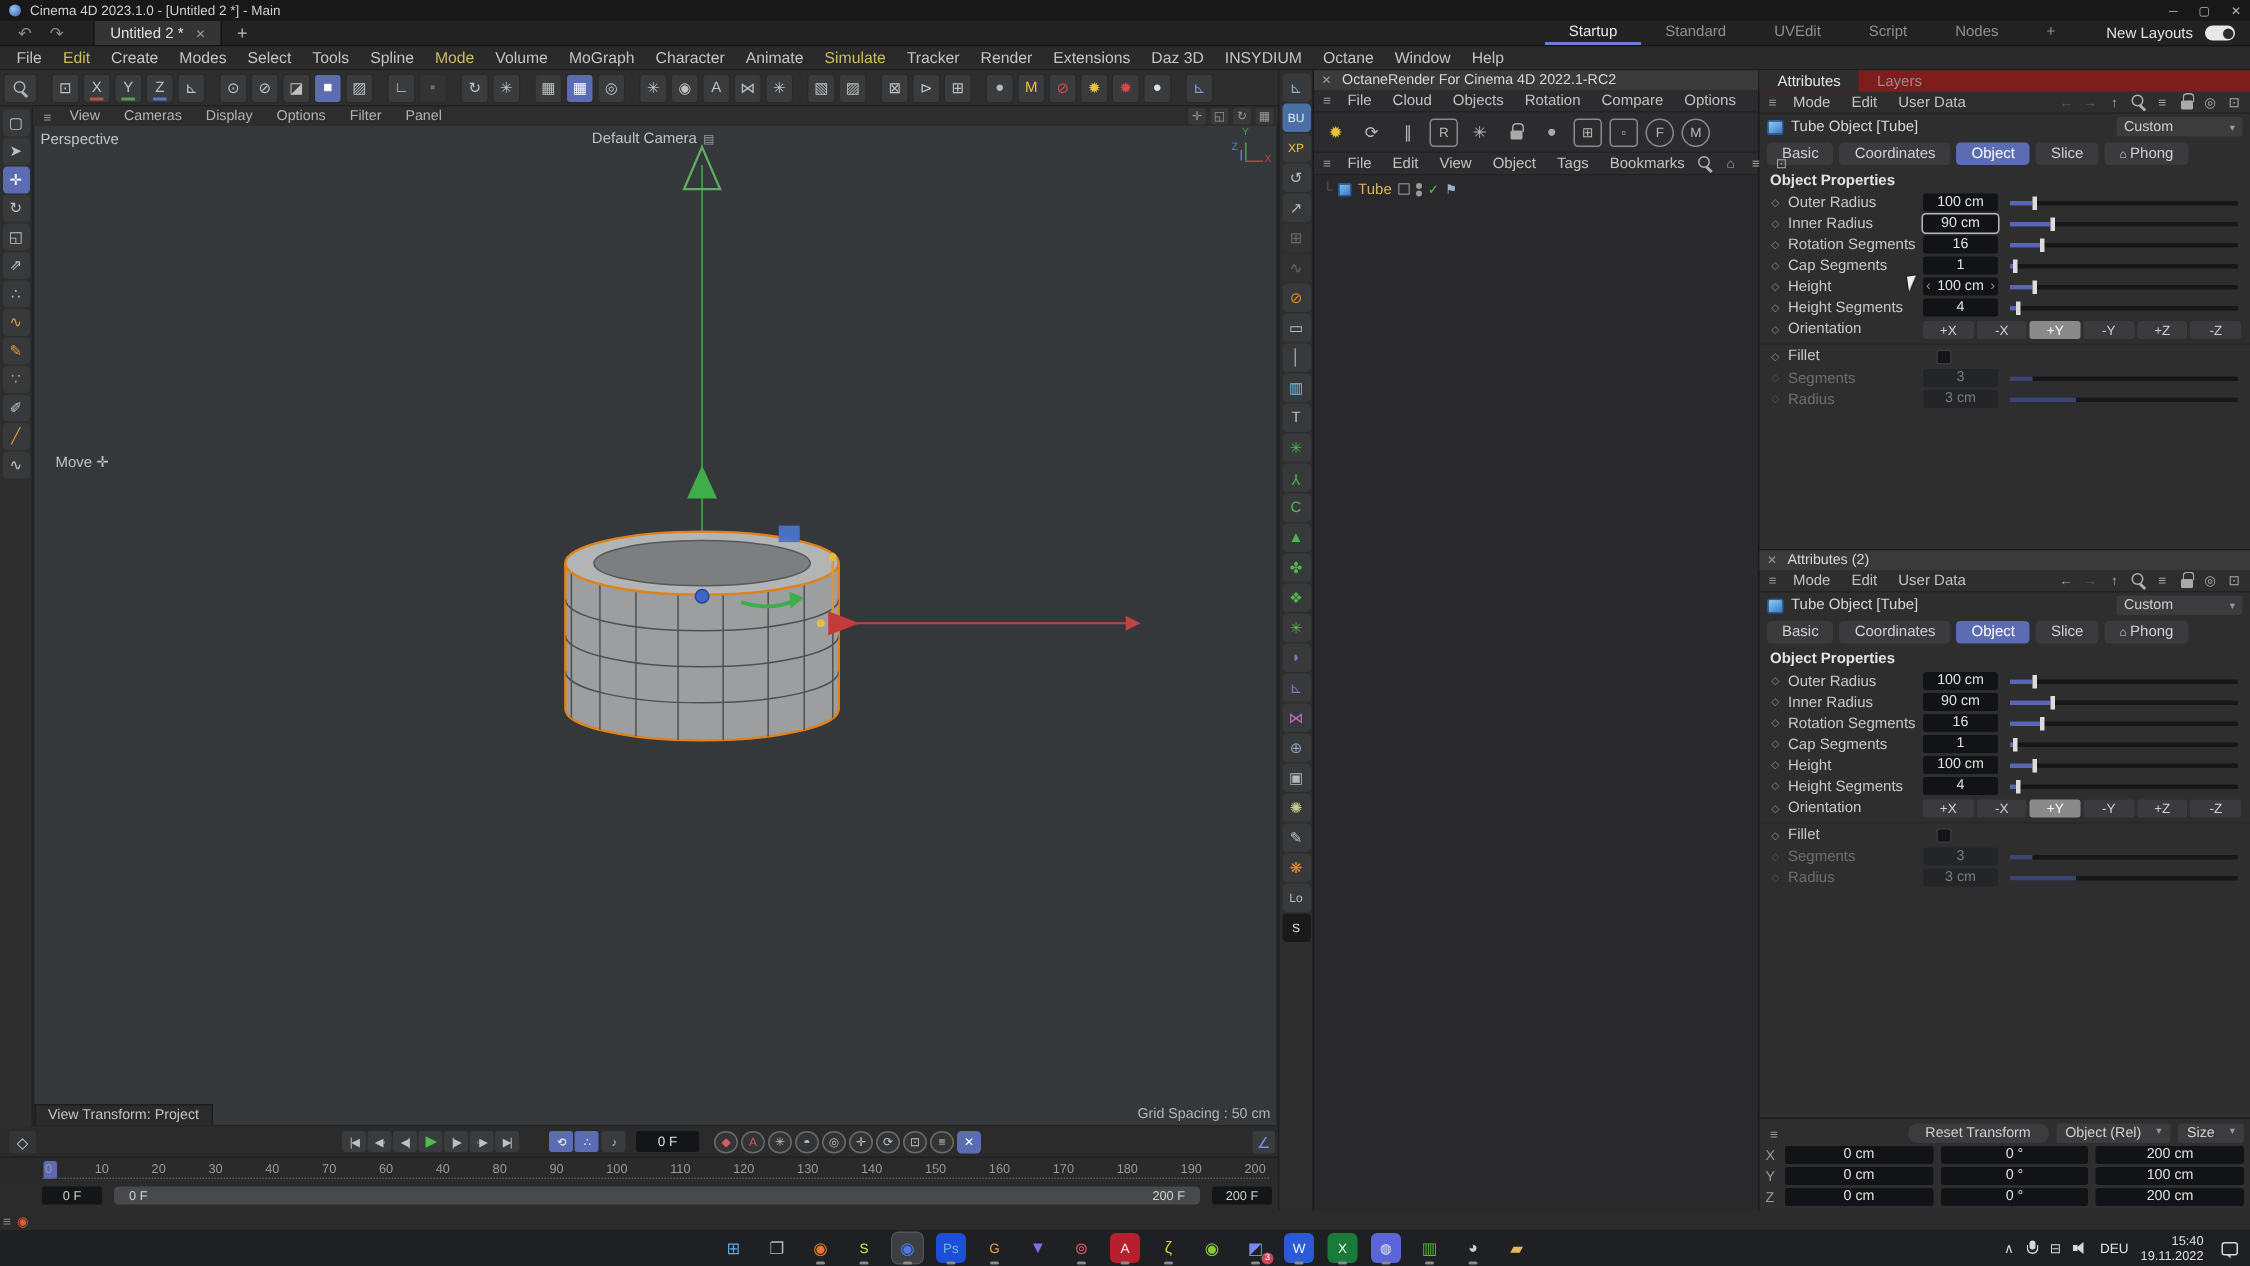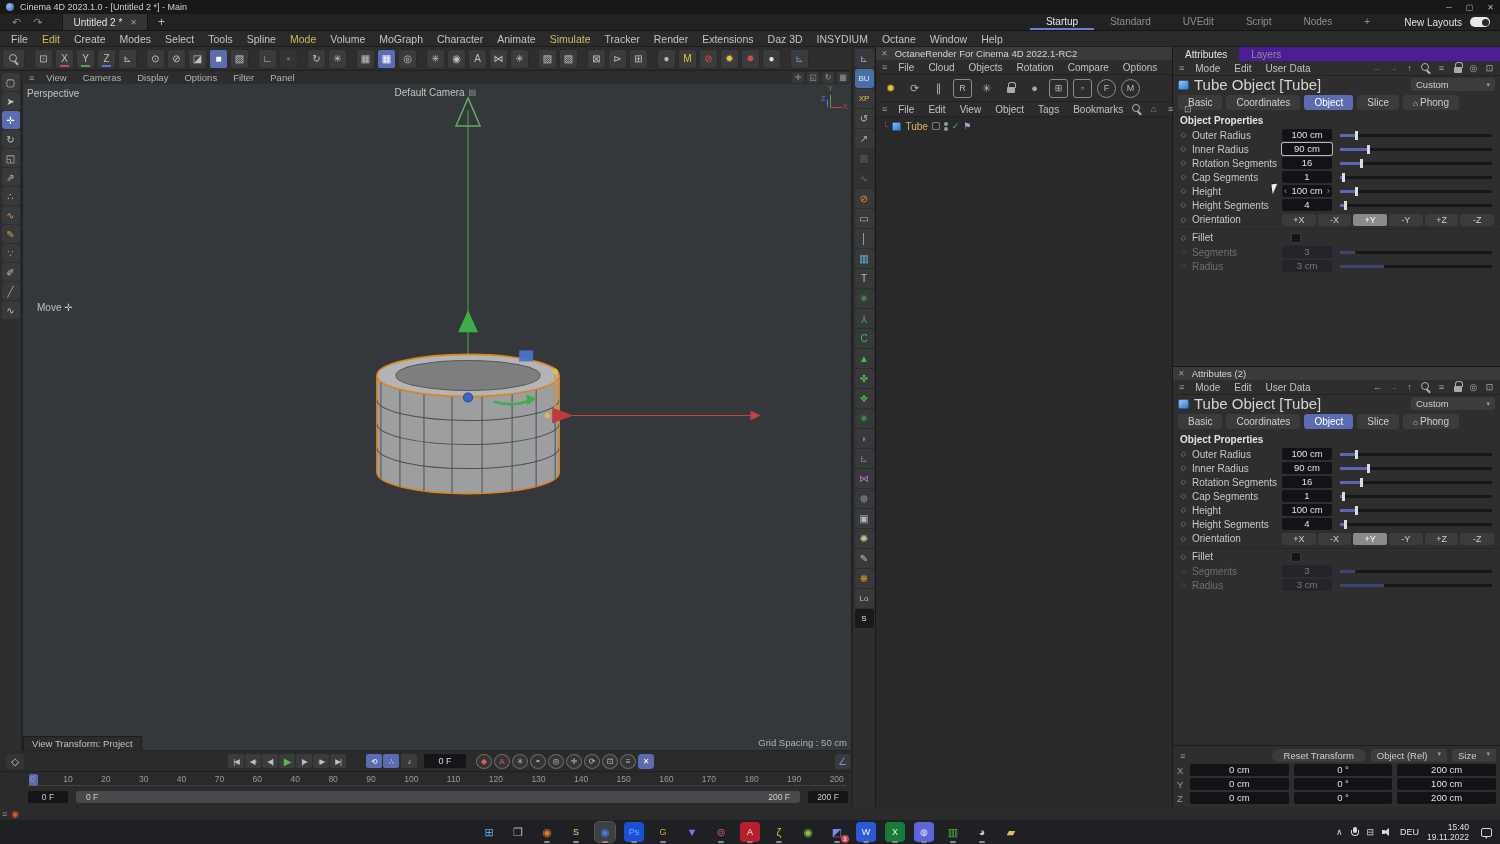--- a/index.html
+++ b/index.html
@@ -118,32 +118,32 @@
   .cube-ic{width:9px;height:9px;background:linear-gradient(145deg,#7ec0ee,#3a78c8);border:1px solid #2a5a9a;border-radius:1px}
   .tree-label{color:#d8b464;font-size:10px}
   .vis-sq{width:8px;height:8px;border:1px solid #7a7a7a;border-radius:1px}
   .vis-dots{display:flex;flex-direction:column;gap:1px}
   .vis-dots i{width:4px;height:4px;border-radius:50%;background:#9a9a9a}
   .tree-check{color:#4ac24a;font-size:9px}
   .tree-flag{color:#9ab0c8;font-size:9px}
   
   .attr-col{width:328px;background:#2e2e2e;border-left:1px solid #191919;display:flex;flex-direction:column}
   .attr-panel{display:flex;flex-direction:column}
-  .attr-tabs{height:14px;background:#4c1d95;display:flex;align-items:center}
+  .attr-tabs{height:14px;background:#7f1d1d;display:flex;align-items:center}
   .attr-tab{padding:1px 12px;font-size:10px;color:#8f8f8f;height:100%;display:flex;align-items:center}
   .attr-tab[data-active="true"]{background:#2e2e2e;color:#e4e4e4}
   .attr-title{height:13px;background:#3a3a3a;display:flex;align-items:center;gap:7px;padding:0 5px;font-size:9.5px;color:#d6d6d6}
   .attr-title .x{color:#9a9a9a;font-size:8px}
   .attr-menu{height:15px;display:flex;align-items:center;font-size:10px;color:#c2c2c2;border-bottom:1px solid #232323;padding-left:2px}
   .attr-menu-item{padding:0 7px}
   .attr-nav{margin-left:auto;display:flex;gap:3px;align-items:center;padding-right:4px}
   .attr-nav .sm-ic[data-dim="true"]{opacity:.4}
   .obj-row{height:17px;display:flex;align-items:center;gap:5px;padding:0 5px}
   .tube-ic{width:11px;height:10px;background:linear-gradient(145deg,#8ecdf2,#3a78c8);border:1px solid #2a5a9a;border-radius:2px}
-  .obj-title{font-size:15px;color:#d6d6d6}
+  .obj-title{font-size:10px;color:#d6d6d6}
   .preset-dd{margin-left:auto;width:84px;height:13px;background:#3c3c3e;border-radius:2px;display:flex;align-items:center;justify-content:space-between;padding:0 5px;font-size:9.5px;color:#cfcfcf}
   .preset-dd::after{content:"▾";font-size:7px;color:#9a9a9a}
   .prop-tabs{display:flex;gap:4px;padding:2px 5px;align-items:center}
   .prop-tab{background:#3b3b3d;border-radius:3px;padding:2px 10px;font-size:10px;color:#cfcfcf}
   .prop-tab[data-active="true"]{background:#5c6cb2;color:#fff}
   .prop-tab[data-phong="true"]::before{content:"⌂ ";font-size:8px}
   .section-label{font-size:10px;color:#e2e2e2;font-weight:bold;padding:3px 0 2px 7px}
   .prop-row{display:flex;align-items:center;height:14px;padding-left:6px;gap:4px}
   .pr-dot{color:#8a8a8a;font-size:7px;width:9px;text-align:center}
   .pr-label{width:86px;font-size:10px;color:#c8c8c8;white-space:nowrap}

